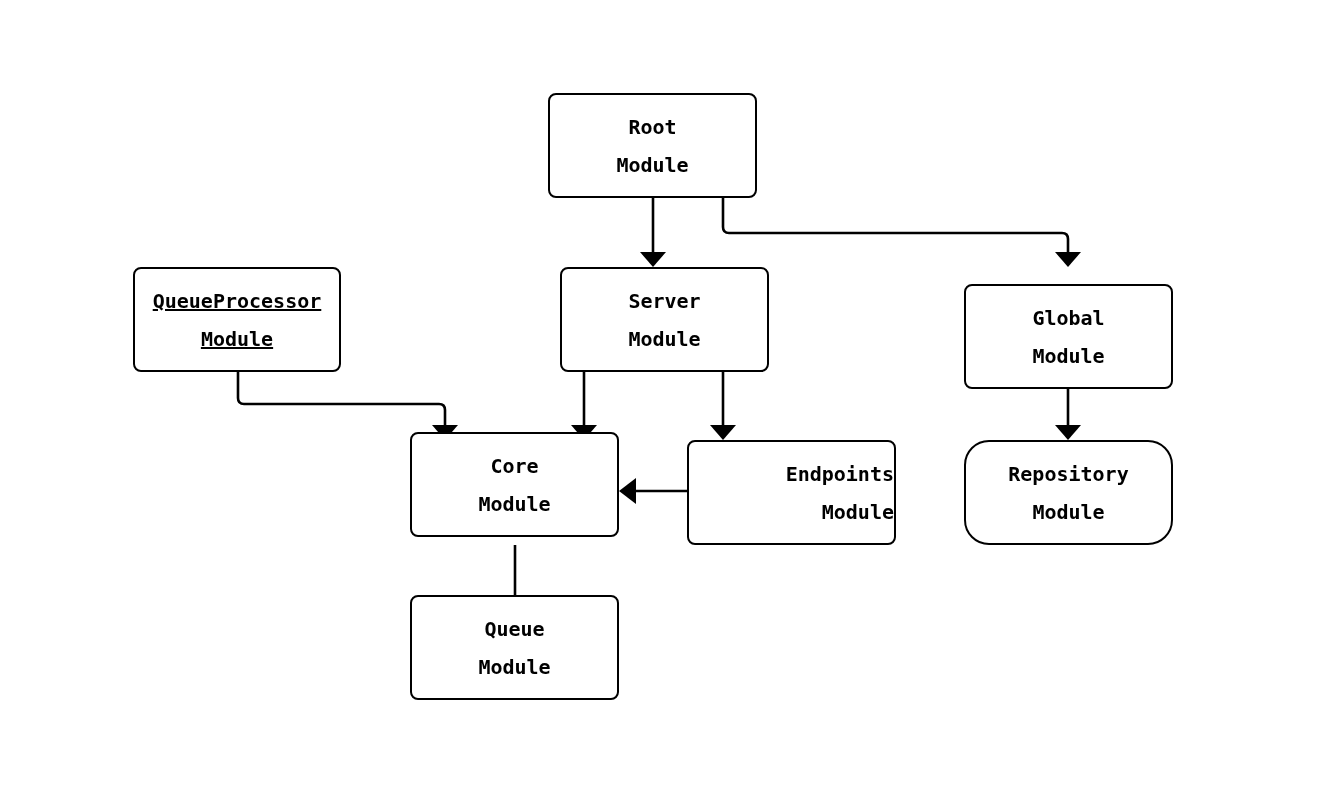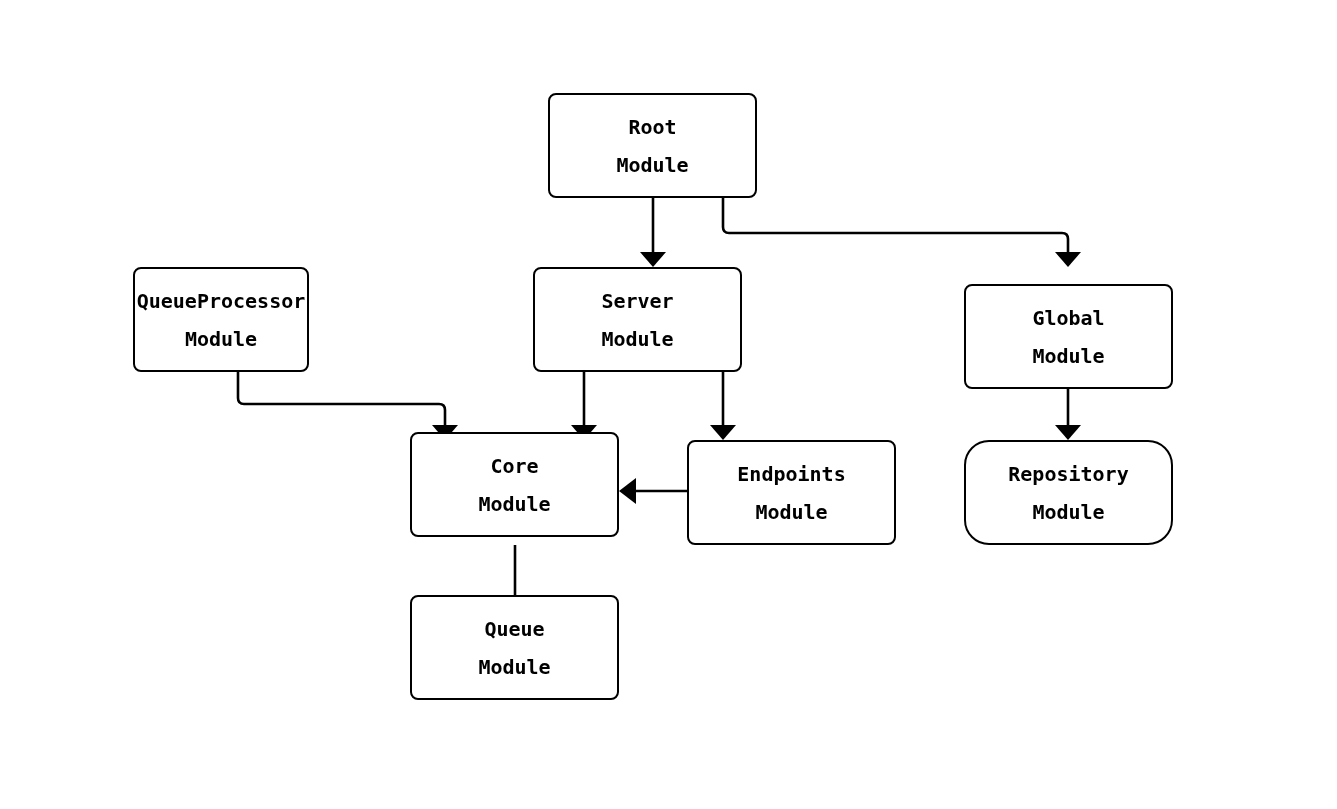--- a/index.html
+++ b/index.html
@@ -82,41 +82,41 @@
 
     <path class="edge" d="M 515 545 L 515 599"></path>
     <polygon class="arrowhead" points="502,598 528,598 515,613"></polygon>
   </svg>
 
   <div class="node" style="left:548px; top:93px;">
     <span>Root</span>
     <span>Module</span>
   </div>
 
-  <div class="node" style="left:133px; top:267px; width:176px;">
+  <div class="node" style="left:133px; top:267px; width:208px;text-decoration:underline;">
     <span>QueueProcessor</span>
     <span>Module</span>
   </div>
 
-  <div class="node" style="left:533px; top:267px;">
+  <div class="node" style="left:560px; top:267px;">
     <span>Server</span>
     <span>Module</span>
   </div>
 
   <div class="node" style="left:964px; top:284px;text-align:right;">
     <span>Global</span>
     <span>Module</span>
   </div>
 
   <div class="node" style="left:410px; top:432px;">
     <span>Core</span>
     <span>Module</span>
   </div>
 
-  <div class="node" style="left:687px; top:440px;">
+  <div class="node" style="left:687px; top:440px;align-items:flex-end;">
     <span>Endpoints</span>
     <span>Module</span>
   </div>
 
   <div class="node" style="left:964px; top:440px;border-radius:25px;">
     <span>Repository</span>
     <span>Module</span>
   </div>
 
   <div class="node" style="left:410px; top:595px;">

